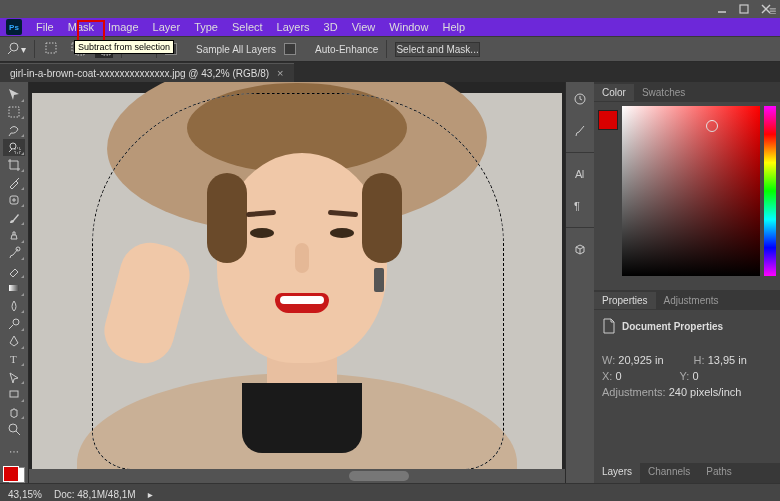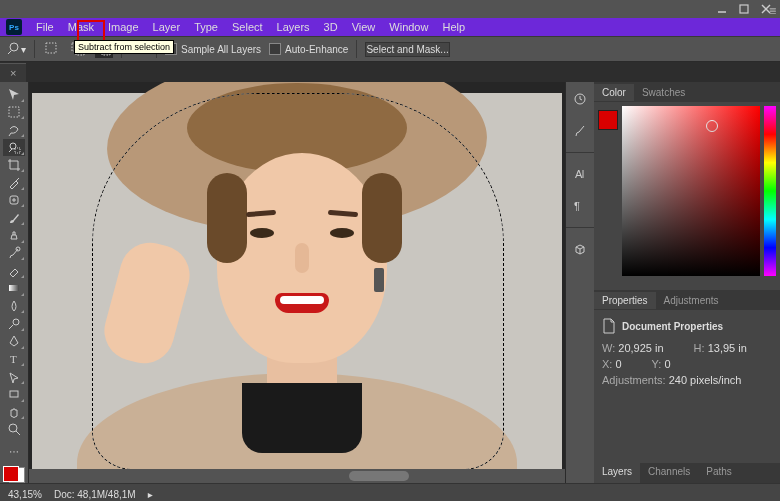--- a/index.html
+++ b/index.html
@@ -6,21 +6,21 @@
   .titlebar{height:18px;background:#535353;display:flex;justify-content:flex-end;align-items:center;padding:0 4px;gap:2px}
   .winbtn{width:20px;height:14px;display:flex;align-items:center;justify-content:center;color:#ccc}
   .winbtn svg{width:10px;height:10px}
   .menubar{height:18px;background:#6d28d9;display:flex;align-items:center;padding-left:6px;gap:2px;font-size:11px}
   .menubar span{padding:1px 6px}
   .ps-logo{width:16px;height:16px;background:#001e36;display:flex;align-items:center;justify-content:center;font-weight:bold;color:#31a8ff;font-size:8px;margin-right:6px;border-radius:2px}
   .optionsbar{height:24px;background:#535353;display:flex;align-items:center;padding-left:8px;gap:8px;border-top:1px solid #383838;border-bottom:1px solid #2a2a2a}
   .opt-icon{width:18px;height:18px;display:flex;align-items:center;justify-content:center;position:relative}
   .red-highlight{position:absolute;top:20px;left:77px;width:24px;height:24px;border:2px solid #d00;z-index:50;pointer-events:none}
   .tooltip{position:absolute;top:40px;left:74px;background:#ffffe1;color:#000;border:1px solid #000;padding:1px 3px;font-size:9px;z-index:60;white-space:nowrap}
-  .checkbox{display:flex;align-items:center;gap:4px}
+  .checkbox{display:flex;align-items:center;gap:19px}
   .checkbox .box{width:10px;height:10px;border:1px solid #888;background:#3a3a3a}
   .btn{background:#454545;border:1px solid #333;padding:1px 0;font-size:10px;color:#ddd}
   .tabbar{height:20px;background:#2d2d2d;display:flex;align-items:flex-end}
   .doc-tab{height:18px;background:#383838;padding:0 10px;display:flex;align-items:center;font-size:10px;gap:8px;border-top:1px solid #555}
   .doc-tab .close{font-size:11px;color:#aaa}
   .main{display:flex;height:calc(501px - 18px - 18px - 24px - 20px - 20px);background:#2d2d2d}
   .toolbox{width:28px;background:#535353;display:flex;flex-direction:column;align-items:center;padding-top:4px;gap:1px;border-right:1px solid #2a2a2a}
   .tool{width:22px;height:22px;display:flex;align-items:center;justify-content:center;color:#ccc;position:relative}
   .tool.active{background:#3a3a3a}
   .tool .tri{position:absolute;right:1px;bottom:1px;width:0;height:0;border-left:3px solid transparent;border-bottom:3px solid #999}
@@ -36,21 +36,21 @@
   .panel-tabs{height:20px;display:flex;align-items:center;background:#383838}
   .panel-tab{padding:3px 8px;font-size:10px;background:#454545;color:#ddd}
   .panel-tab.inactive{background:#383838;color:#999}
   .color-panel{height:180px;background:#454545;padding:4px;display:flex;gap:4px;position:relative}
   .color-field{flex:1;height:170px;background:linear-gradient(to right,#fff,#ff0000);position:relative}
   .color-field::after{content:"";position:absolute;inset:0;background:linear-gradient(to top,#000,transparent)}
   .hue-strip{width:12px;height:170px;background:linear-gradient(to bottom,#f0f,#f00,#ff0,#0f0,#0ff,#00f,#f0f)}
   .color-swatch{width:18px;height:18px;background:#d80000;border:1px solid #222;position:absolute;top:4px;left:-0px;}
   .color-marker{position:absolute;width:10px;height:10px;border:1px solid #fff;border-radius:50%;top:14px;right:42px}
   .props-panel{flex:1;background:#454545;padding:8px;font-size:10px}
-  .props-header{display:flex;align-items:center;gap:6px;margin-bottom:8px}
+  .props-header{display:flex;align-items:center;gap:6px;margin-bottom:20px}
   .prop-row{display:flex;gap:30px;margin:4px 0;color:#aaa;font-size:11px}
   .prop-row span b{color:#ddd;font-weight:normal}
   .layers-tabs{height:20px;display:flex;background:#383838}
   .statusbar{height:20px;background:#454545;display:flex;align-items:center;padding:0 8px;font-size:10px;gap:12px;border-top:1px solid #333}
   .hr{border-top:1px solid #383838;width:100%}
   .panel-menu{position:absolute;top:4px;right:4px;color:#999;font-size:12px}
   .ring{width:8px;height:8px;border:1.5px solid #ccc;border-radius:50%}
   .sep{width:1px;height:18px;background:#3a3a3a}
   
   .bgblur{position:absolute;inset:0;background:#c9c6c0}
@@ -146,20 +146,21 @@
     </label>
   <div class="sep"></div>
   <button class="btn">Select and Mask...</button>
 </div>
 
 <div class="red-highlight"></div>
 <div class="tooltip">Subtract from selection</div>
 
 <div class="tabbar">
   <div class="doc-tab">
+    <span>girl-in-a-brown-coat-xxxxxxxxxxxxxx.jpg @ 43,2% (RGB/8)</span>
     <span class="close">×</span>
   </div>
 </div>
 
 <div class="main">
 
   <div class="toolbox">
     <div class="tool">
         <svg width="14" height="14">
           <path d="M2 2 L12 7 L7 8 L6 13 Z" fill="#ccc"></path>
@@ -387,21 +388,21 @@
             <path d="M2 1 L9 1 L12 4 L12 15 L2 15 Z M9 1 L9 4 L12 4" fill="none" stroke="#ccc"></path>
           </svg>
         <b>Document Properties</b>
       </div>
       <div class="prop-row">
         <span><span>W:</span> <b>20,925 in</b></span>
         <span><span>H:</span> <b>13,95 in</b></span>
       </div>
       <div class="prop-row">
         <span><span>X:</span> <b>0</b></span>
-        <span style=""><span>Y:</span> <b>0</b></span>
+        <span style="margin-left:28px"><span>Y:</span> <b>0</b></span>
       </div>
       <div class="prop-row">
         <span><span>Adjustments:</span> <b>240 pixels/inch</b></span>
       </div>
     </div>
 
     <div class="layers-tabs">
       <div class="panel-tab">Layers</div>
       <div class="panel-tab inactive">Channels</div>
       <div class="panel-tab inactive">Paths</div>

